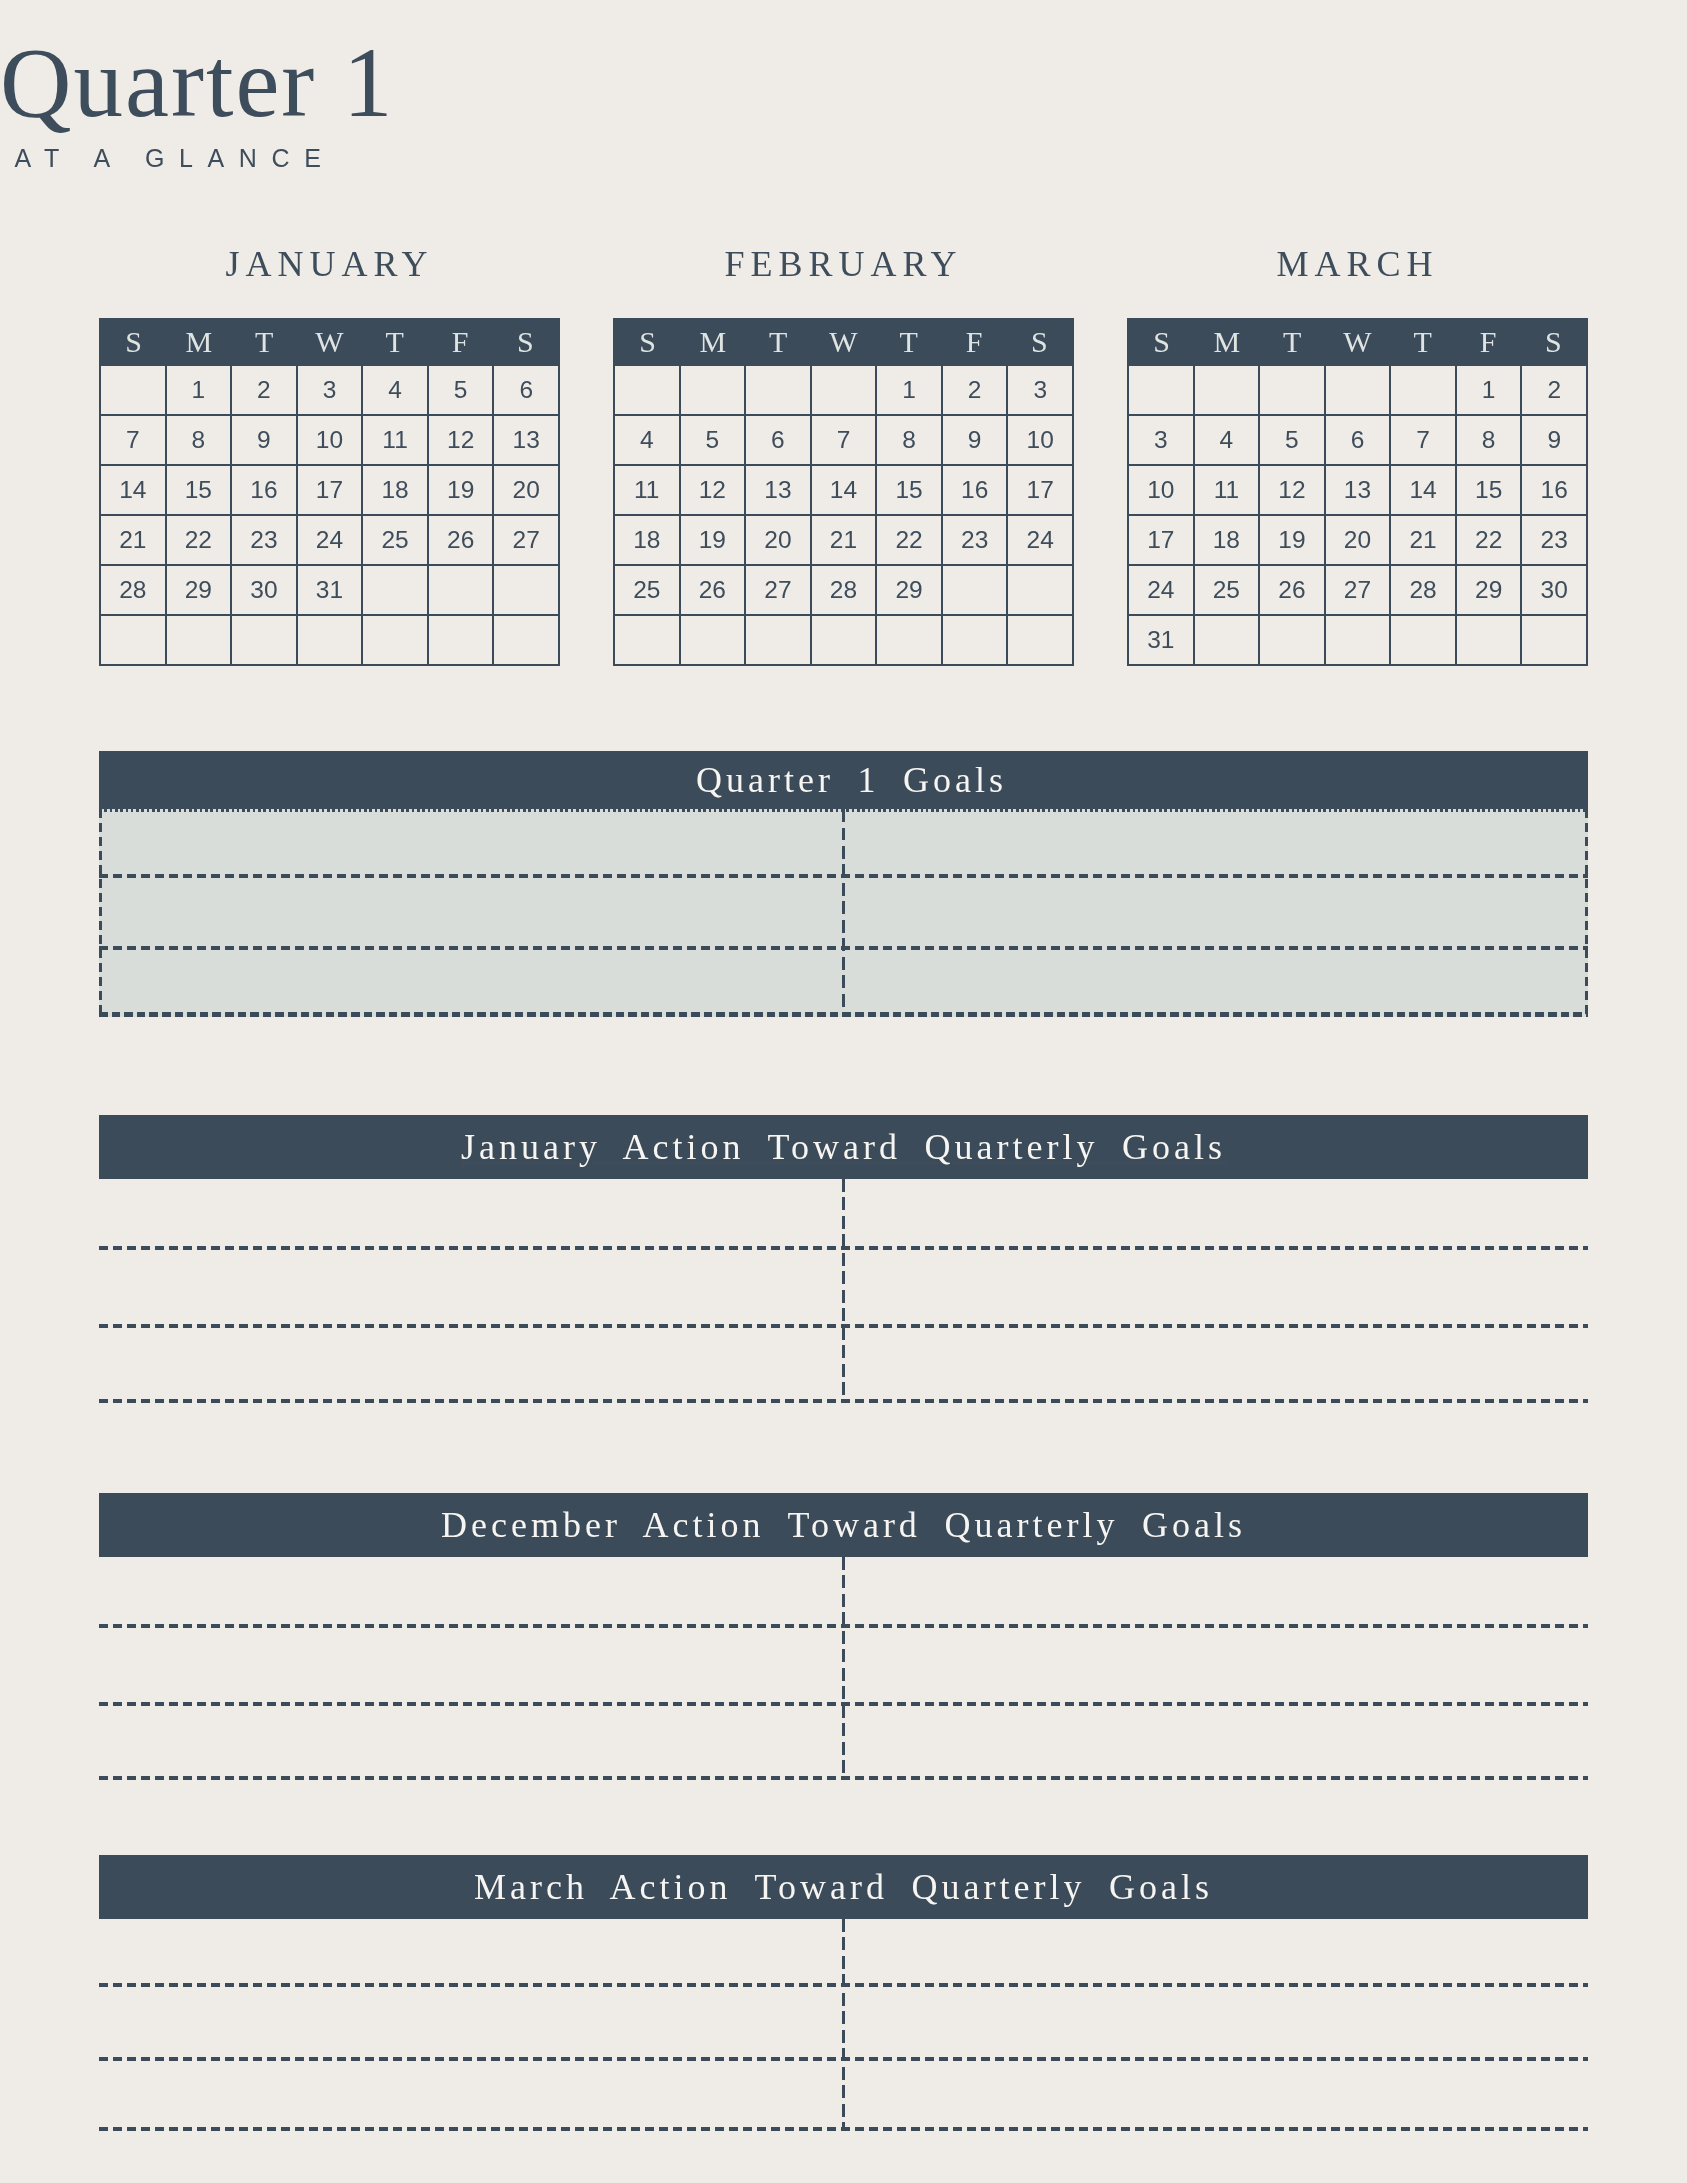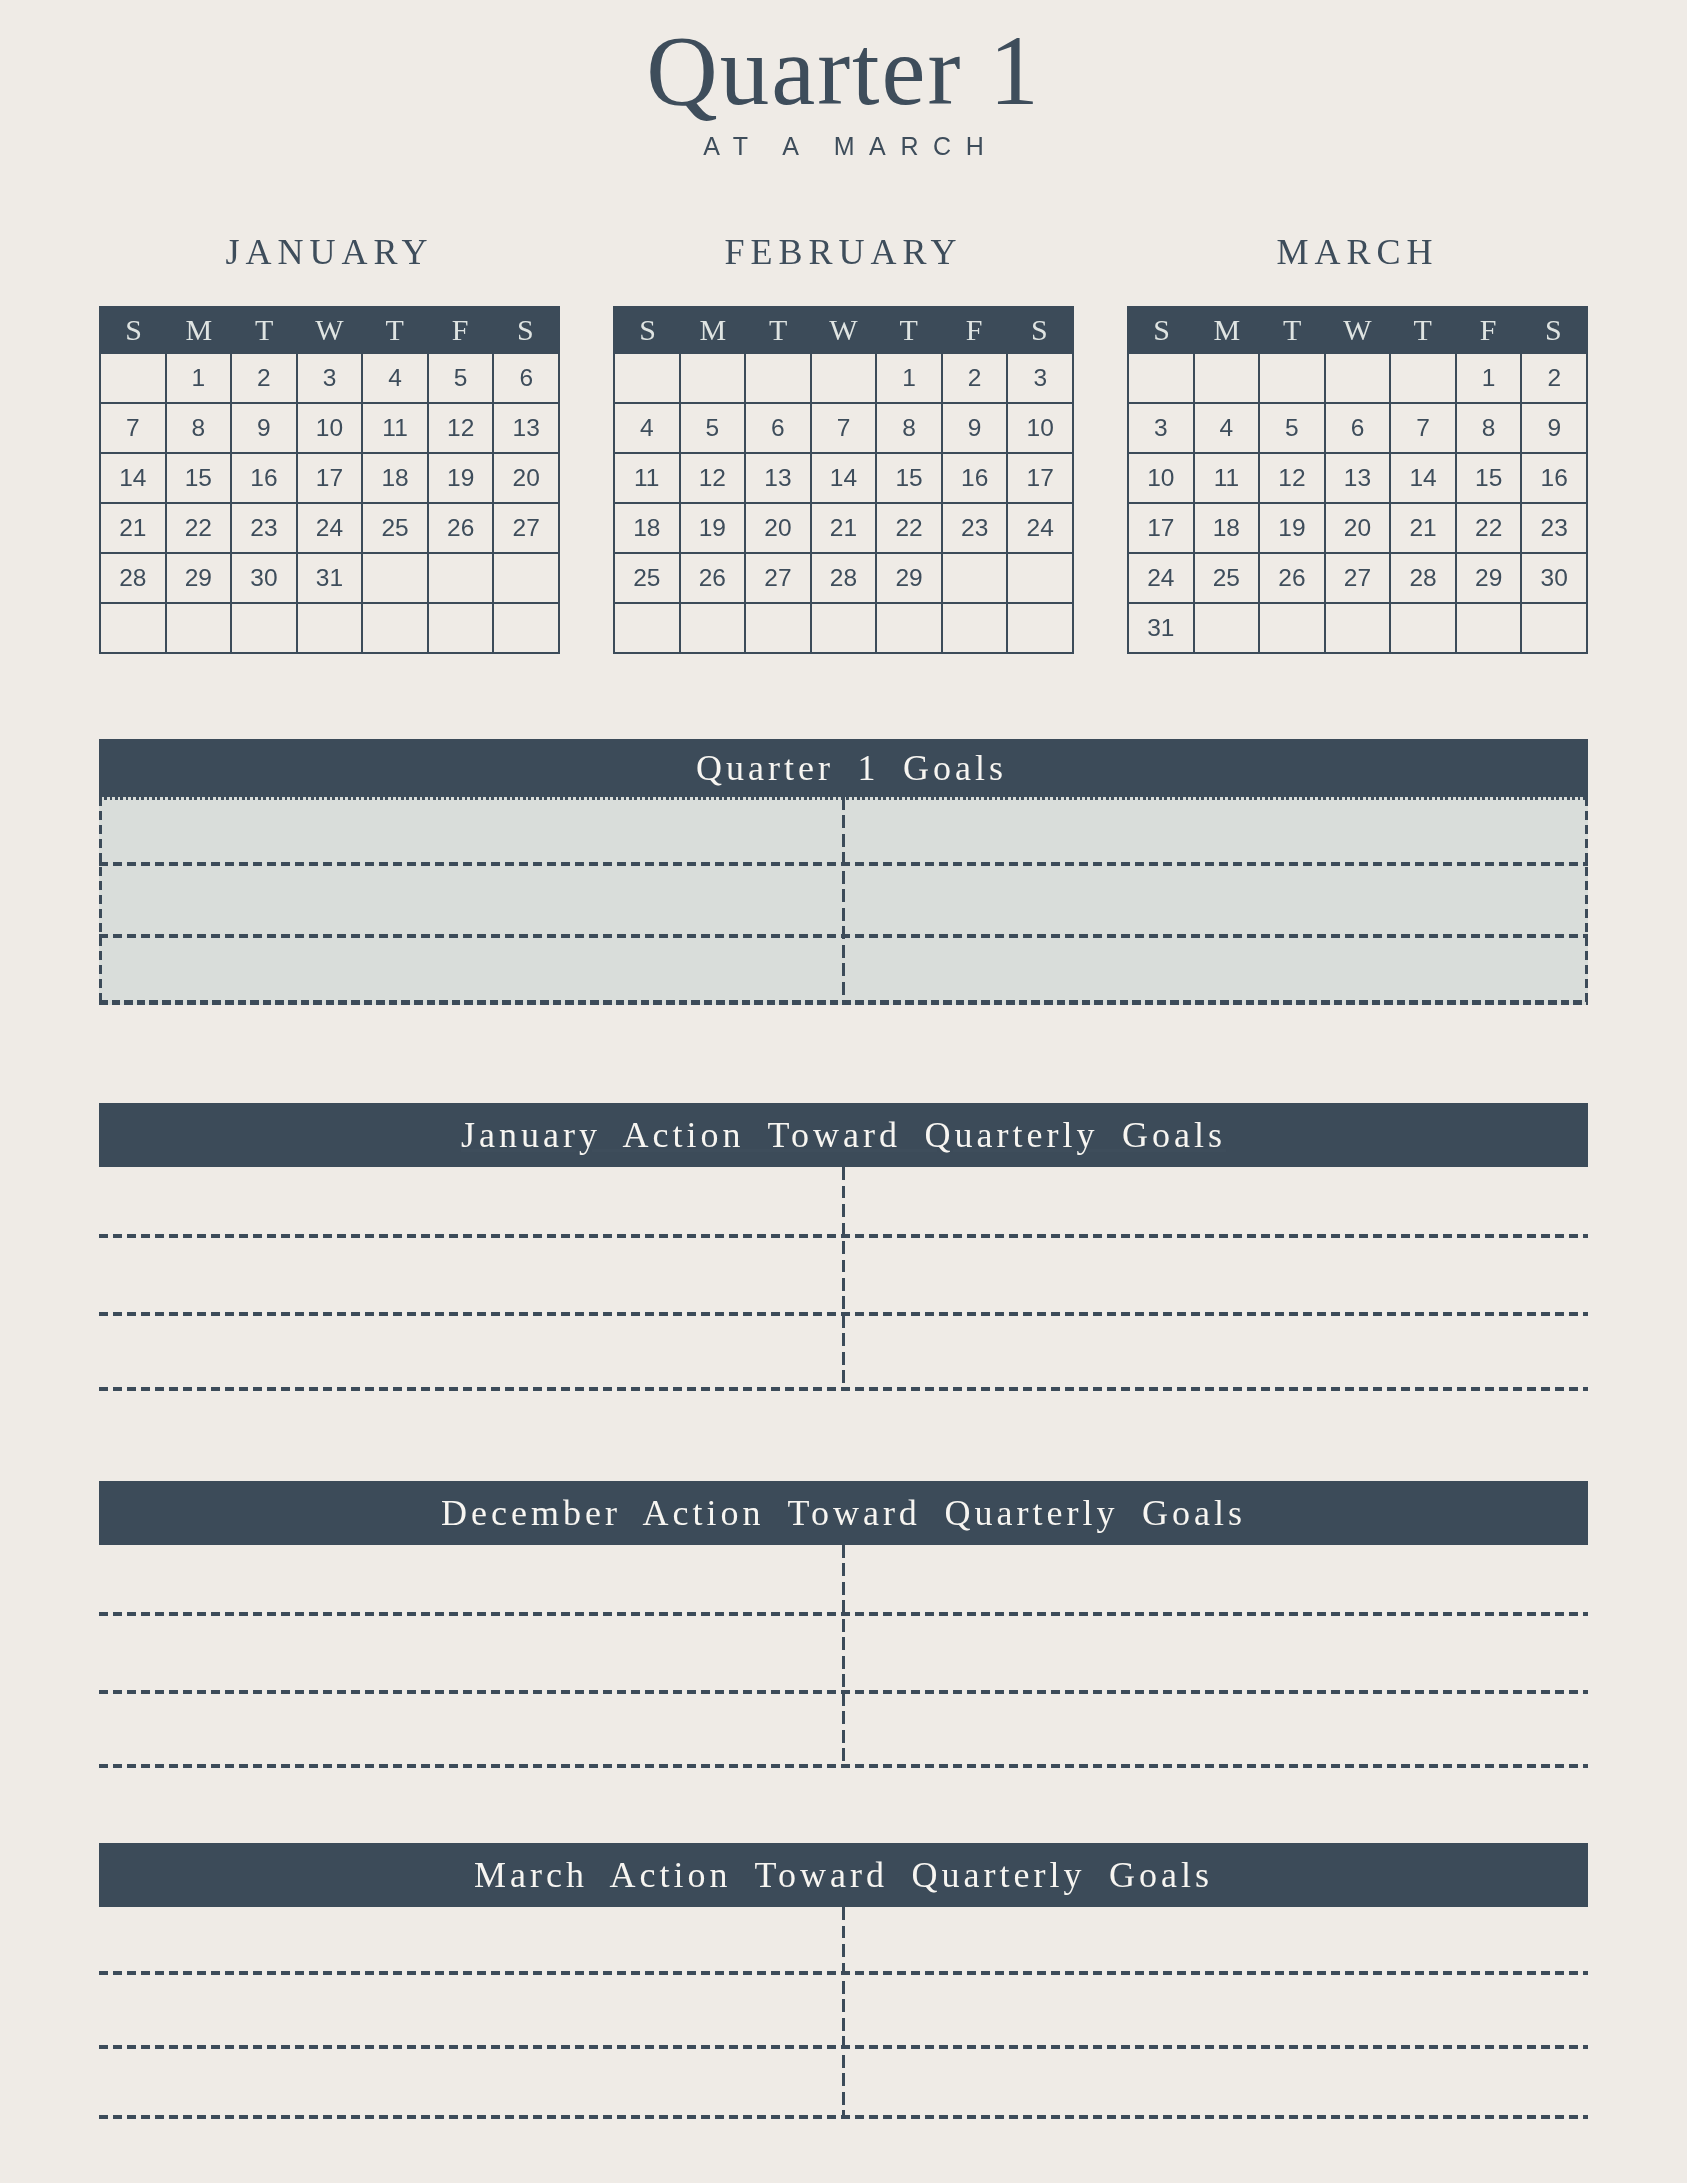--- a/index.html
+++ b/index.html
@@ -14,21 +14,21 @@
   html,body{width:1687px;height:2183px;}
   body{
     background:var(--page-bg);
     font-family:"Liberation Serif", serif;
     color:var(--ink);
     overflow:hidden;
   }
   .page{width:1687px;height:2183px;position:relative;}
 
   
-  .title-block{text-align:center;padding-top:21px;}
+  .title-block{text-align:left;padding-top:33px;}
   .page-title{
     font-family:"Liberation Serif", serif;
     font-weight:400;
     font-size:99px;
     line-height:1;
     letter-spacing:2px;
     color:var(--ink);
   }
   .page-subtitle{
     margin-top:12px;
@@ -147,21 +147,21 @@
   .fill-row{display:flex;}
   .fill-cell{flex:1;}
 </style>
 </head>
 <body>
 
 <div class="page">
 
   <div class="title-block">
     <div class="page-title">Quarter 1</div>
-    <div class="page-subtitle">AT A MARCH</div>
+    <div class="page-subtitle">AT A GLANCE</div>
   </div>
 
   <div class="calendars">
 
     <div class="calendar">
       <div class="month-title">JANUARY</div>
       <div class="calendar-table">
         <div class="cal-day-header">
             <span class="day-letter">S</span>
             <span class="day-letter">M</span>

